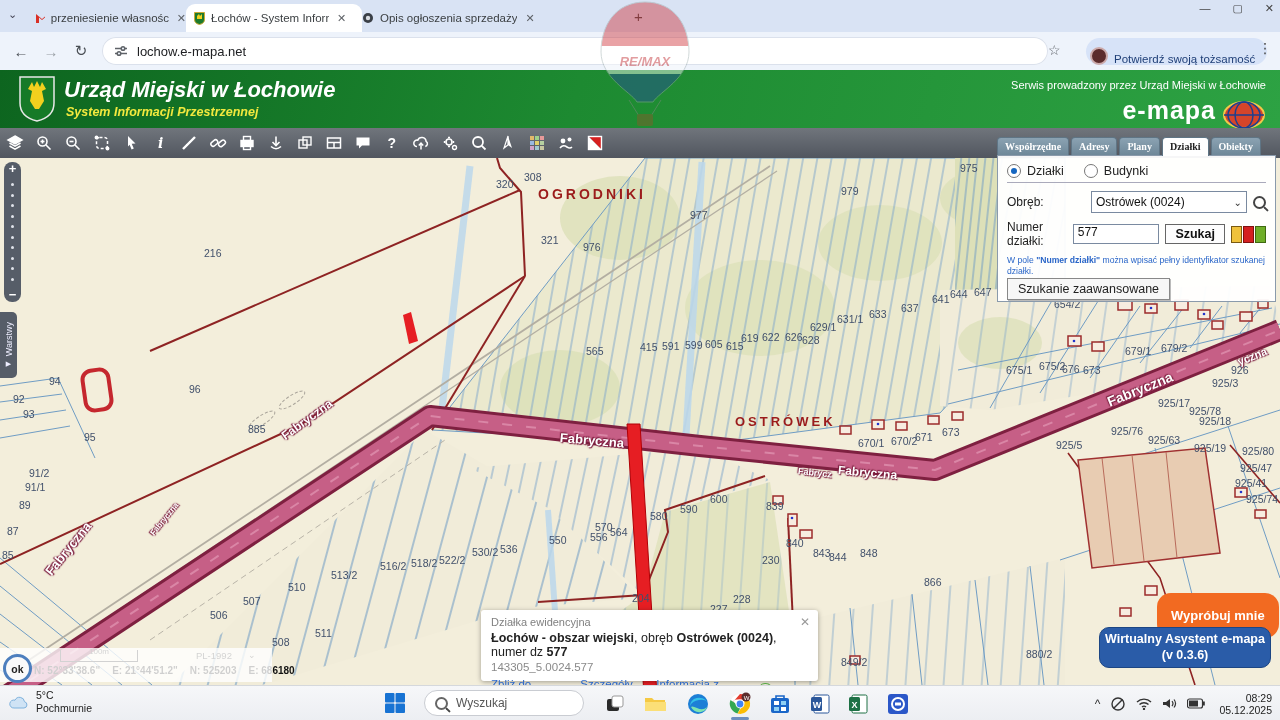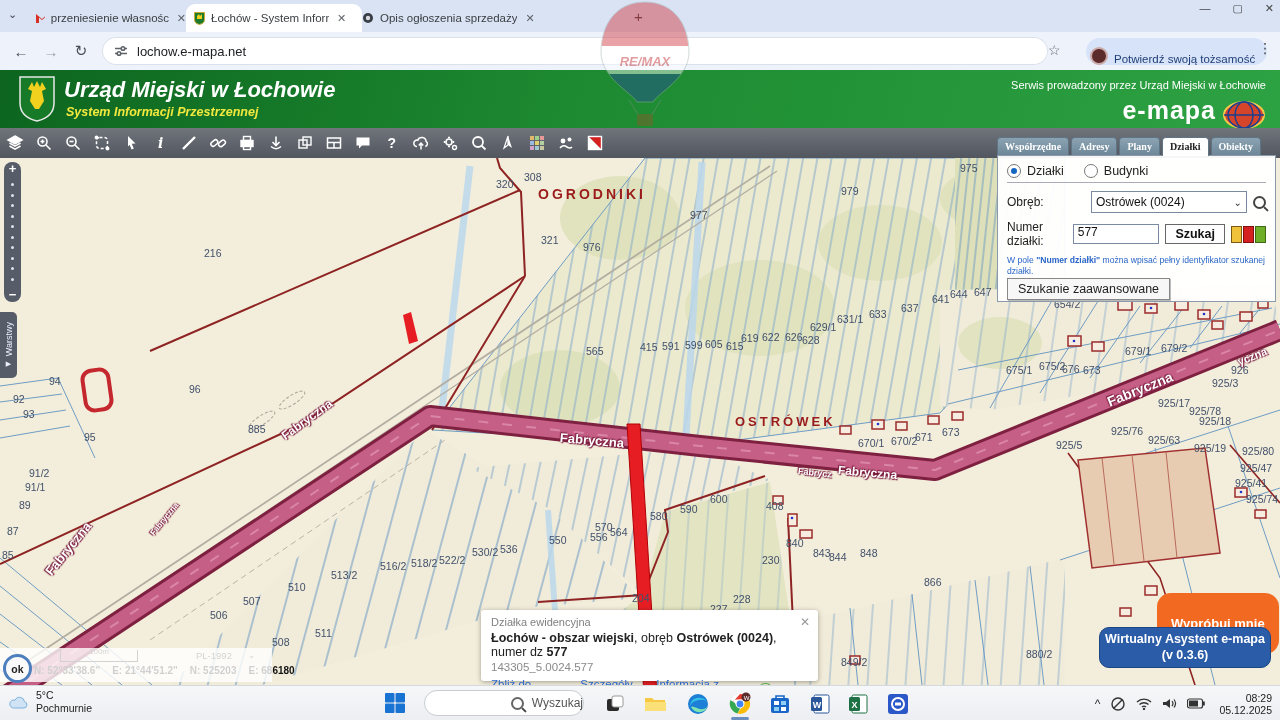--- a/index.html
+++ b/index.html
@@ -90,30 +90,30 @@
   
   .statusbar{position:absolute;left:0;top:648px;width:272px;height:34px;background:rgba(255,255,255,.8);z-index:30;}
   .okbtn{position:absolute;left:3px;top:654px;width:23px;height:23px;border-radius:50%;border:3px solid #4d7fbe;background:#fafafa;color:#222;font-weight:bold;font-size:10.5px;display:flex;align-items:center;justify-content:center;z-index:31;}
   .scalebox{position:absolute;left:60px;top:650px;width:76px;height:11px;border-left:1.5px solid #222;border-right:1.5px solid #222;border-bottom:1.5px solid #222;}
   .scalebox span{position:absolute;left:50%;top:-3px;transform:translateX(-50%);font-size:8px;color:#222;background:transparent;}
   .crs{position:absolute;left:196px;top:650px;font-size:9.5px;color:#222;}
   .crschev{position:absolute;left:248px;top:650px;font-size:9px;color:#222;}
   .coords{position:absolute;left:34px;top:665px;font-size:10px;font-weight:bold;color:#111;display:flex;gap:12px;white-space:nowrap;}
 
   
-  .tryme{position:absolute;left:1157px;top:593px;background:#f26a21;color:#fff;font-weight:bold;font-size:13px;padding:23px 14px;border-radius:14px;z-index:35;}
+  .tryme{position:absolute;left:1157px;top:593px;background:#f26a21;color:#fff;font-weight:bold;font-size:13px;padding:15px 14px;border-radius:14px;z-index:35;}
   .tryme::after{content:'';position:absolute;right:14px;bottom:-7px;border:8px solid transparent;border-top-color:#f26a21;border-right-width:2px;}
   .assist{position:absolute;left:1099px;top:627px;width:166px;background:#2a5ca8;border:1px solid #1c4684;color:#fff;font-weight:bold;font-size:12.5px;border-radius:10px;text-align:center;padding:4px 2px;line-height:1.25;z-index:35;}
 
   
   .taskbar{position:absolute;left:0;top:685px;width:1280px;height:35px;background:linear-gradient(#f6f7f9,#eceef2);border-top:1px solid #d5d8dc;z-index:50;}
   .weather{position:absolute;left:8px;top:3px;display:flex;gap:6px;align-items:center;}
   .wtxt{font-size:10.5px;color:#222;line-height:13px;}
   .startbtn{position:absolute;left:384px;top:6px;}
-  .tsearch{position:absolute;left:424px;top:4px;width:160px;height:26px;background:#fff;border:1px solid #c9ccd2;border-radius:13px;display:flex;align-items:center;gap:8px;padding-left:10px;box-sizing:border-box;justify-content:flex-end;}
+  .tsearch{position:absolute;left:424px;top:4px;width:160px;height:26px;background:#fff;border:1px solid #c9ccd2;border-radius:13px;display:flex;align-items:center;gap:8px;padding-left:10px;box-sizing:border-box;}
   .tsearch span{font-size:12px;color:#555;}
   .tapp{position:absolute;top:5px;width:26px;height:26px;display:flex;align-items:center;justify-content:center;}
   .chromeactive{position:absolute;left:731px;top:31px;width:18px;height:3px;border-radius:2px;background:#6c8ebf;}
   .tray{position:absolute;right:4px;top:0;height:35px;display:flex;align-items:center;gap:10px;}
   .trayglyph{color:#333;font-size:12px;}
   .clock{font-size:10.5px;color:#222;text-align:right;line-height:12px;margin-left:4px;margin-right:4px;}
 
   .watermark{position:absolute;left:595px;top:0px;z-index:80;opacity:.45;pointer-events:none;}
 </style>
 </head>
@@ -598,21 +598,21 @@
       <span class="mlabel" style="left: 1240px; top: 304px;">925/47</span>
       <span class="mlabel" style="left: 1235px; top: 319px;">925/41</span>
       <span class="mlabel" style="left: 1246px; top: 335px;">925/74</span>
       <span class="mlabel" style="left: 595px; top: 363px;">570</span>
       <span class="mlabel" style="left: 650px; top: 352px;">580</span>
       <span class="mlabel" style="left: 680px; top: 345px;">590</span>
       <span class="mlabel" style="left: 710px; top: 335px;">600</span>
       <span class="mlabel" style="left: 549px; top: 376px;">550</span>
       <span class="mlabel" style="left: 590px; top: 373px;">556</span>
       <span class="mlabel" style="left: 610px; top: 368px;">564</span>
-      <span class="mlabel" style="left: 766px; top: 342px;">408</span>
+      <span class="mlabel" style="left: 766px; top: 342px;">839</span>
       <span class="mlabel" style="left: 786px; top: 379px;">840</span>
       <span class="mlabel" style="left: 813px; top: 389px;">843</span>
       <span class="mlabel" style="left: 829px; top: 393px;">844</span>
       <span class="mlabel" style="left: 860px; top: 389px;">848</span>
       <span class="mlabel" style="left: 762px; top: 396px;">230</span>
       <span class="mlabel" style="left: 733px; top: 435px;">228</span>
       <span class="mlabel" style="left: 710px; top: 445px;">227</span>
       <span class="mlabel" style="left: 632px; top: 434px;">204</span>
       <span class="mlabel" style="left: 210px; top: 451px;">506</span>
       <span class="mlabel" style="left: 243px; top: 437px;">507</span>

